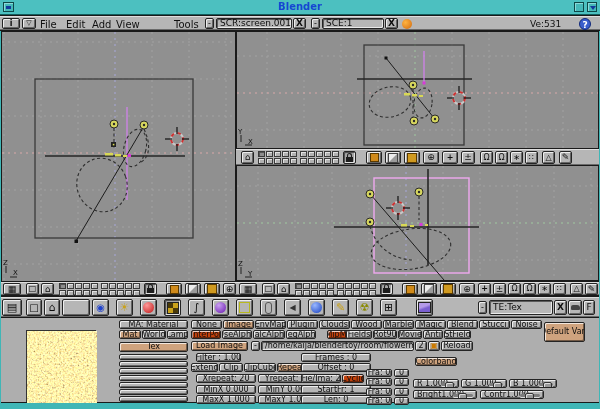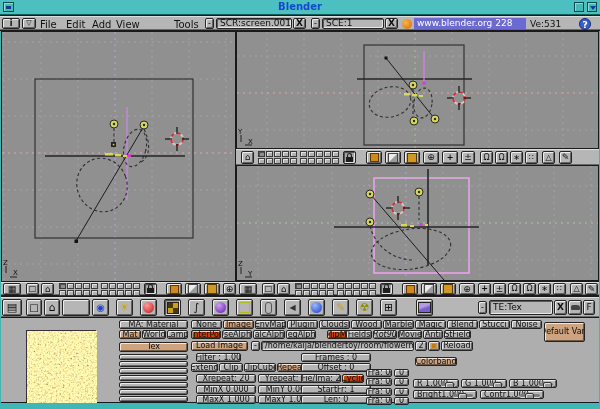--- a/index.html
+++ b/index.html
@@ -61,21 +61,20 @@
     <span class="abs" style="left:116px;top:3px;font-size:10px;color:#111;">View</span>
     <span class="abs" style="left:144px;top:17px;font-size:10px;color:#111;">Game</span>
     <span class="abs" style="left:174px;top:3px;font-size:10px;color:#111;">Tools</span>
     <div class="b" style="left:205px;top:2px;width:9px;height:11px;">-</div>
     <div class="b sunk leftal f9" style="left:216px;top:2px;width:76px;height:11px;">SCR:screen.001</div>
     <div class="b f9" style="left:293px;top:2px;width:13px;height:11px;font-weight:bold;">X</div>
     <div class="b" style="left:311px;top:2px;width:9px;height:11px;">-</div>
     <div class="b sunk leftal f9" style="left:322px;top:2px;width:62px;height:11px;">SCE:1</div>
     <div class="b f9" style="left:385px;top:2px;width:13px;height:11px;font-weight:bold;">X</div>
     <div class="abs" style="left:402px;top:3px;width:10px;height:10px;border-radius:50%;background:radial-gradient(circle at 35% 35%,#ffb340,#d06a10);"></div>
-    <div class="abs" style="left:414px;top:2px;width:112px;height:11px;background:#6a6ad0;color:#fff;font-size:9px;line-height:11px;padding-left:3px;">www.blender.org 228</div>
     <span class="abs" style="left:530px;top:3px;font-size:9px;color:#111;">Ve:531</span>
     <div class="abs" style="left:579px;top:2px;width:12px;height:12px;border-radius:50%;background:#3a5ecc;border:1px solid #122a7a;color:#fff;font-size:9px;font-weight:bold;text-align:center;line-height:12px;">
       <span>?</span>
     </div>
   </div>
 
   <div class="abs" style="left:1px;top:31px;width:598px;height:265px;background:#1a1a1a;">
 
     <div class="abs" style="left:1px;top:1px;width:233px;height:249px;background:#909090;">
       <svg width="233" height="249">
@@ -546,21 +545,21 @@
     <div class="b" style="left:478px;top:2px;width:31px;height:9px;">Stucci</div>
     <div class="b" style="left:510px;top:2px;width:31px;height:9px;">Noise</div>
     <div class="b tan" style="left:543px;top:4px;width:41px;height:20px;">Default Vars</div>
 
     <div class="b blue" style="left:190px;top:12px;width:30px;height:9px;">InterPol</div>
     <div class="b" style="left:221px;top:12px;width:30px;height:9px;">UseAlpha</div>
     <div class="b" style="left:252px;top:12px;width:32px;height:9px;">CalcAlpha</div>
     <div class="b" style="left:285px;top:12px;width:30px;height:9px;">NegAlpha</div>
     <div class="b blue" style="left:326px;top:12px;width:28px;height:9px;">MipMap</div>
     <div class="b" style="left:345px;top:12px;width:26px;height:9px;">Fields</div>
-    <div class="b" style="left:372px;top:12px;width:24px;height:9px;font-style:italic;">Rot90</div>
+    <div class="b" style="left:372px;top:12px;width:24px;height:9px;">Rot90</div>
     <div class="b" style="left:397px;top:12px;width:24px;height:9px;">Movie</div>
     <div class="b" style="left:422px;top:12px;width:20px;height:9px;">Anti</div>
     <div class="b" style="left:443px;top:12px;width:27px;height:9px;">StField</div>
 
     <div class="b tan" style="left:190px;top:23px;width:57px;height:10px;">Load Image</div>
     <div class="b" style="left:250px;top:23px;width:9px;height:10px;">-</div>
     <div class="b sunk leftal" style="left:260px;top:23px;width:153px;height:10px;">/home/kaija/blendertoy/room/flowermeadow.jpg</div>
     <div class="b" style="left:414px;top:23px;width:12px;height:10px;">2</div>
     <div class="b" style="left:427px;top:23px;width:12px;height:10px;color:#cc7a00;">
         <span>▣</span>

